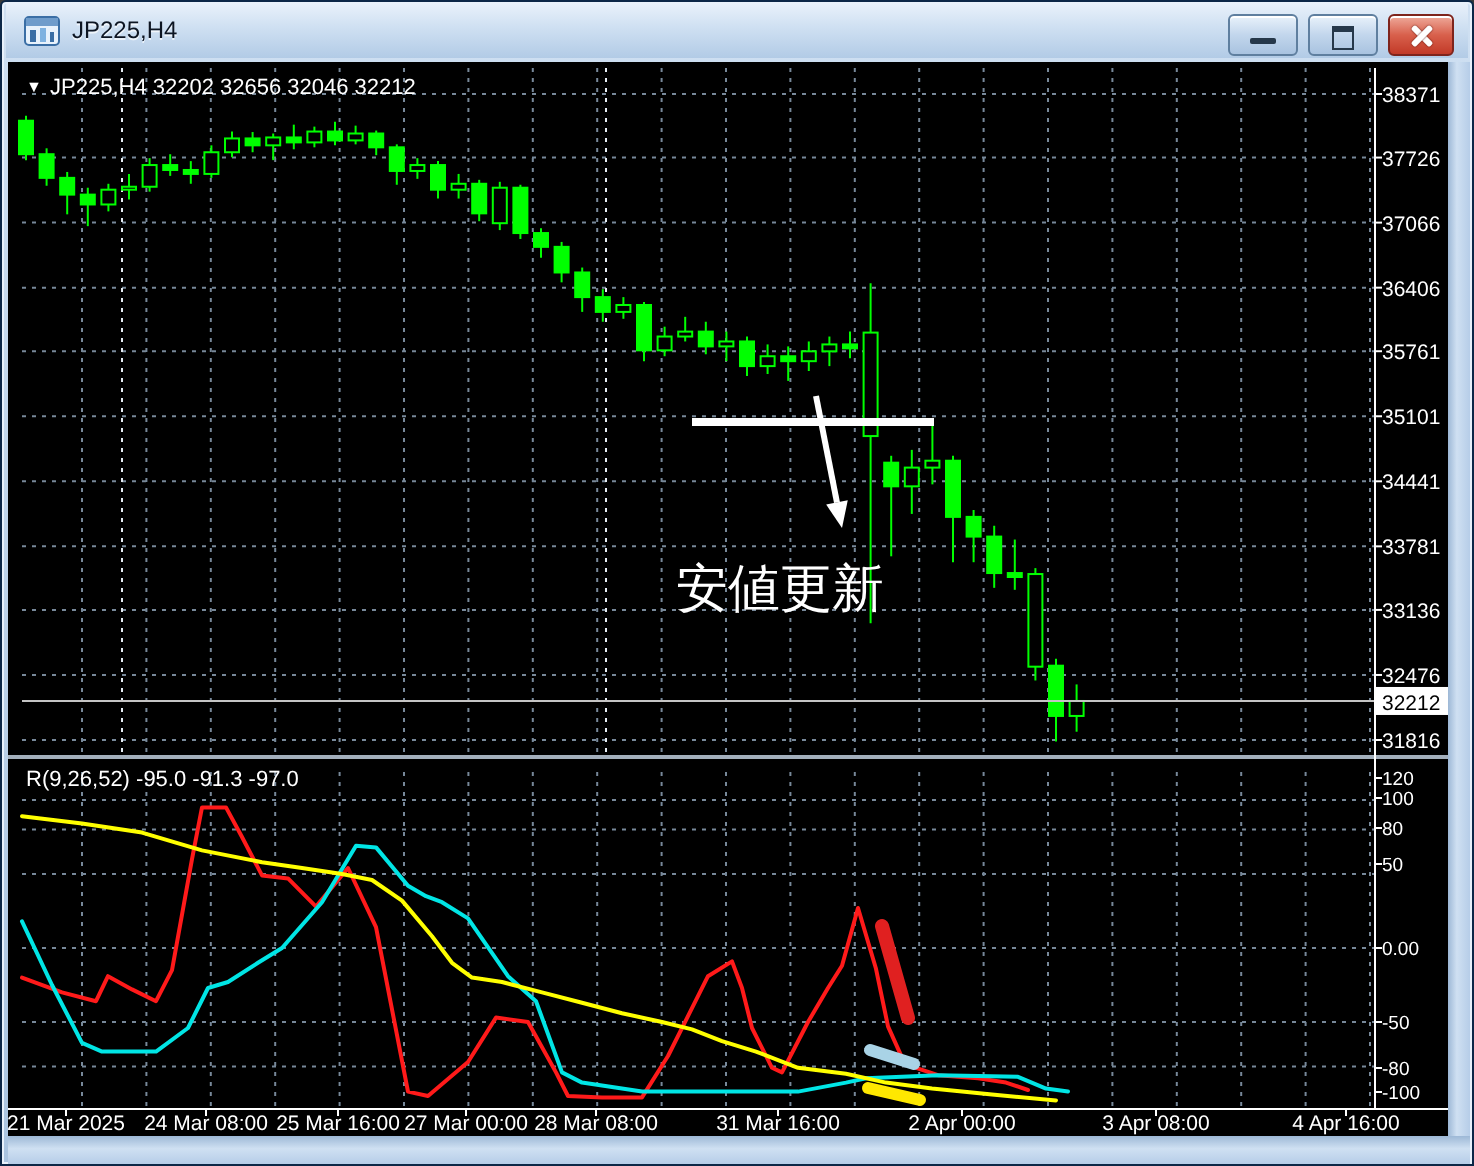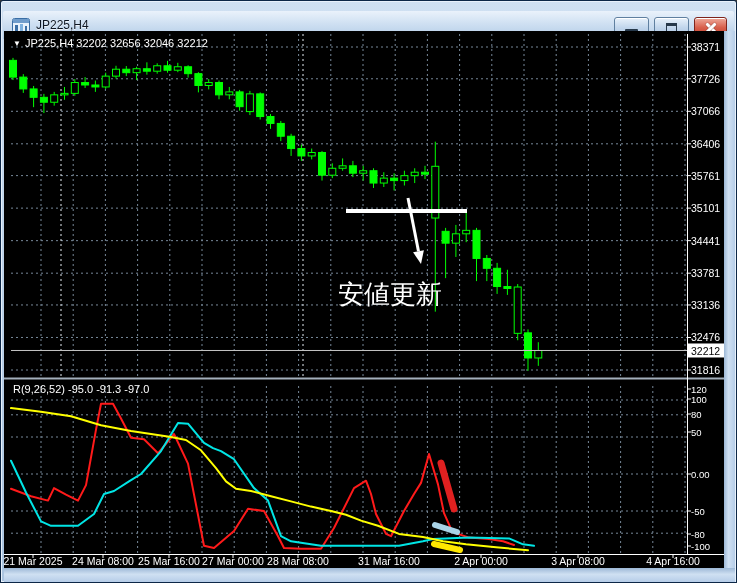--- a/index.html
+++ b/index.html
@@ -1,19 +1,19 @@
 <!DOCTYPE html>
 <html><head>
 <meta charset="utf-8">
 <style>
   html,body{margin:0;padding:0;background:#3a3a3a;font-family:"Liberation Sans",sans-serif;}
   #stage{position:relative;width:737px;height:583px;overflow:hidden;}
   .window{position:absolute;inset:0;background:linear-gradient(#cfe0f2,#aac4e0);
           border:1px solid #0c2747;border-radius:3px 3px 0 0;box-shadow:inset 0 0 0 1px #e8f1fb;}
-  .titlebar{position:absolute;left:2px;top:10px;right:2px;height:28px;border-radius:2px 2px 0 0;
+  .titlebar{position:absolute;left:2px;top:0;right:2px;height:28px;border-radius:2px 2px 0 0;
             background:linear-gradient(#eaf2fb,#cfe0f2 45%,#b2cbe6);display:flex;align-items:center;}
   .title-icon{width:18px;height:15px;margin:0 6px 0 9px;flex:0 0 auto;}
   .title-text{font-size:12px;color:#0d1522;text-shadow:0 1px 0 rgba(255,255,255,.7);}
   .win-buttons{position:absolute;right:7px;top:6px;display:flex;gap:5px;}
   .wbtn{width:33px;height:19px;border:1px solid #5f7f9f;border-radius:3px;
         background:linear-gradient(#e9f2fb,#c2d6ec 50%,#a9c3e0);position:relative;box-shadow:inset 0 1px 0 #fff;}
   .wbtn.close{width:31px;border-color:#7e241c;background:linear-gradient(#efab9c,#d8604c 50%,#c23a28);}
   .glyph-min{position:absolute;left:10px;right:10px;bottom:5px;height:3px;background:#26384a;border-radius:1px;}
   .glyph-max{position:absolute;left:11px;top:5px;width:9px;height:8px;border:1.5px solid #26384a;border-top-width:3px;background:transparent;}
   .glyph-x{position:absolute;inset:0;}

